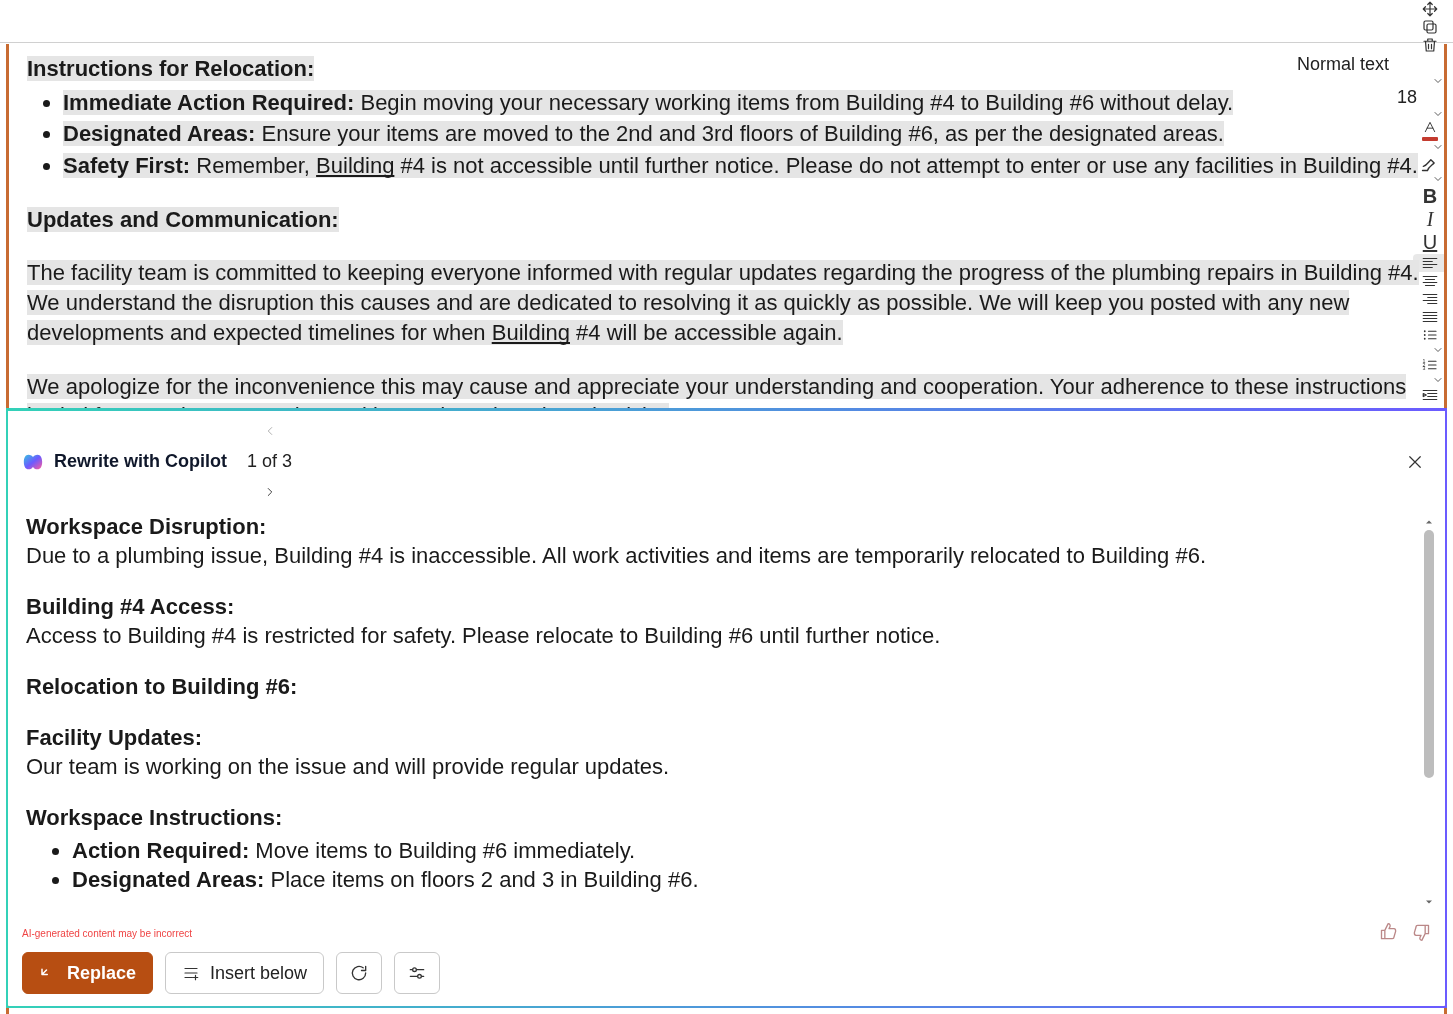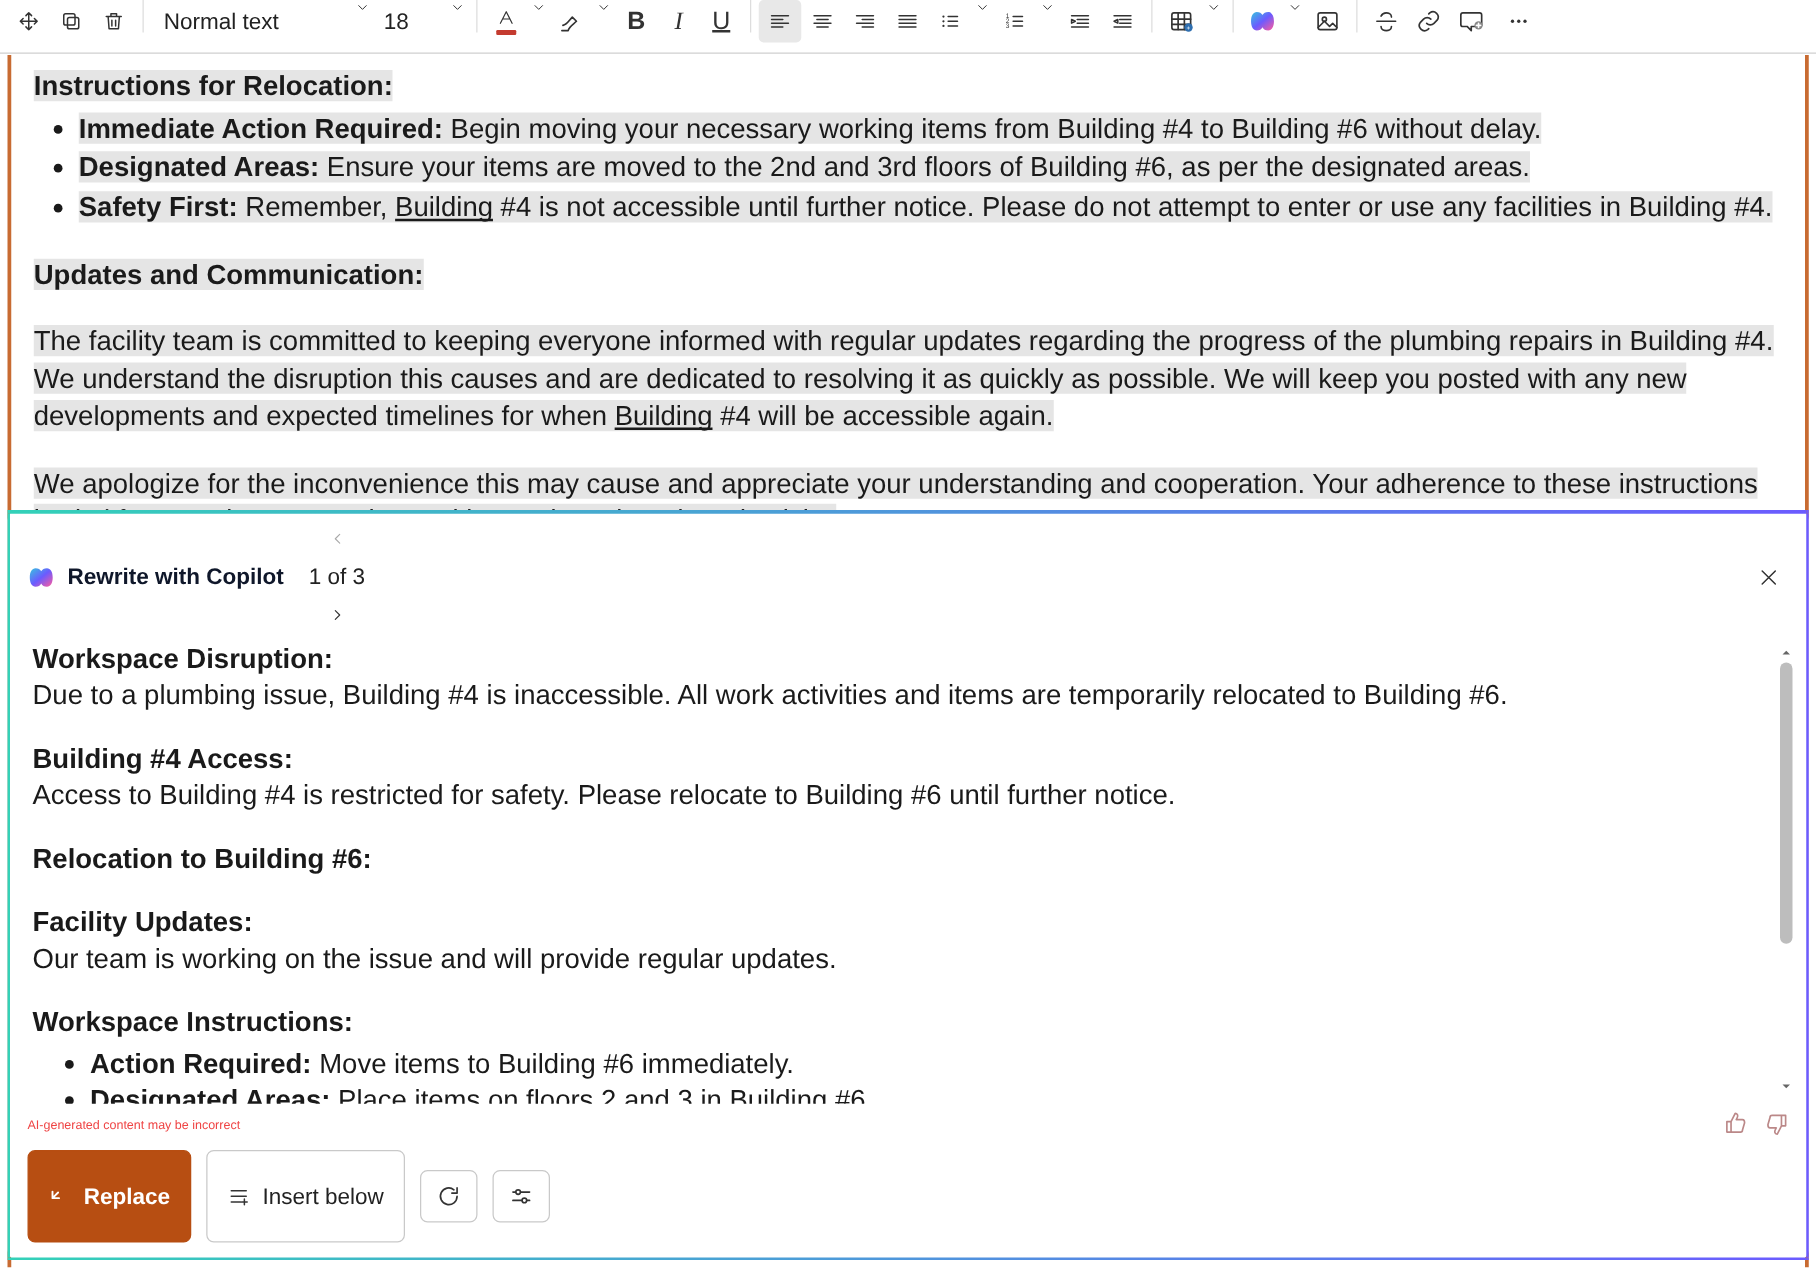--- a/index.html
+++ b/index.html
@@ -16,28 +16,29 @@
   box-sizing: border-box;
   background:#fff;
   transform-origin: top left;
 }
 
 @media (max-width: 1452px){
   .app { transform: scale(0.88); }
 }
 .toolbar {
   display:flex;
-  align-items:flex-start;
+  align-items:flex-end;
   height:42px;
   border-bottom:1px solid #d0d0d0;
   padding: 0 6px;
   gap:0;
   font-size:18px;
   color:#333;
   background:#fff;
+  flex-direction:column;
 }
 .tb-btn {
   width:34px; height:34px;
   display:flex;align-items:center;justify-content:center;
   border-radius:4px;
   cursor:pointer;
   position:relative;
 }
 .tb-btn.active { background:#e8e8e8;}
 .tb-sep { width:1px;height:26px;background:#ddd;margin:0 6px;}
@@ -109,21 +110,21 @@
 .cp-scroll .track{flex:1;width:10px;background:transparent;position:relative;}
 .cp-scroll .thumb{position:absolute;top:0;height:68%;width:10px;background:#bdbdbd;border-radius:6px;right:0;}
 .cp-footer{
   padding:6px 14px 12px 14px;
 }
 .cp-disclaimer{font-size:10px;color:#ef4444;margin-bottom:8px; display:flex;align-items:center;gap:23px;}
 .cp-feedback{margin-left:auto;display:flex;gap:12px;color:#888;}
 .cp-actions{display:flex;gap:12px;align-items:center;}
 .btn{
   height:40px;border-radius:6px;display:flex;align-items:center;gap:10px;
-  padding:16px 16px;font-size:18px;border:1px solid #c9c9c9;background:#fff;cursor:pointer;color:#222;
+  padding:0 16px;font-size:18px;border:1px solid #c9c9c9;background:#fff;cursor:pointer;color:#222;
 }
 .btn.primary{background:#b74e12;color:#fff;border-color:#b74e12;font-weight:600;}
 .btn.iconbtn{width:44px;padding:0;justify-content:center;}
 .copilot-logo{
   width:22px;height:22px;border-radius:50%;
 }
 .col-dot{width:16px;height:4px;background:#c43b2f;border-radius:1px;}
 </style>
 </head>
 <body>

